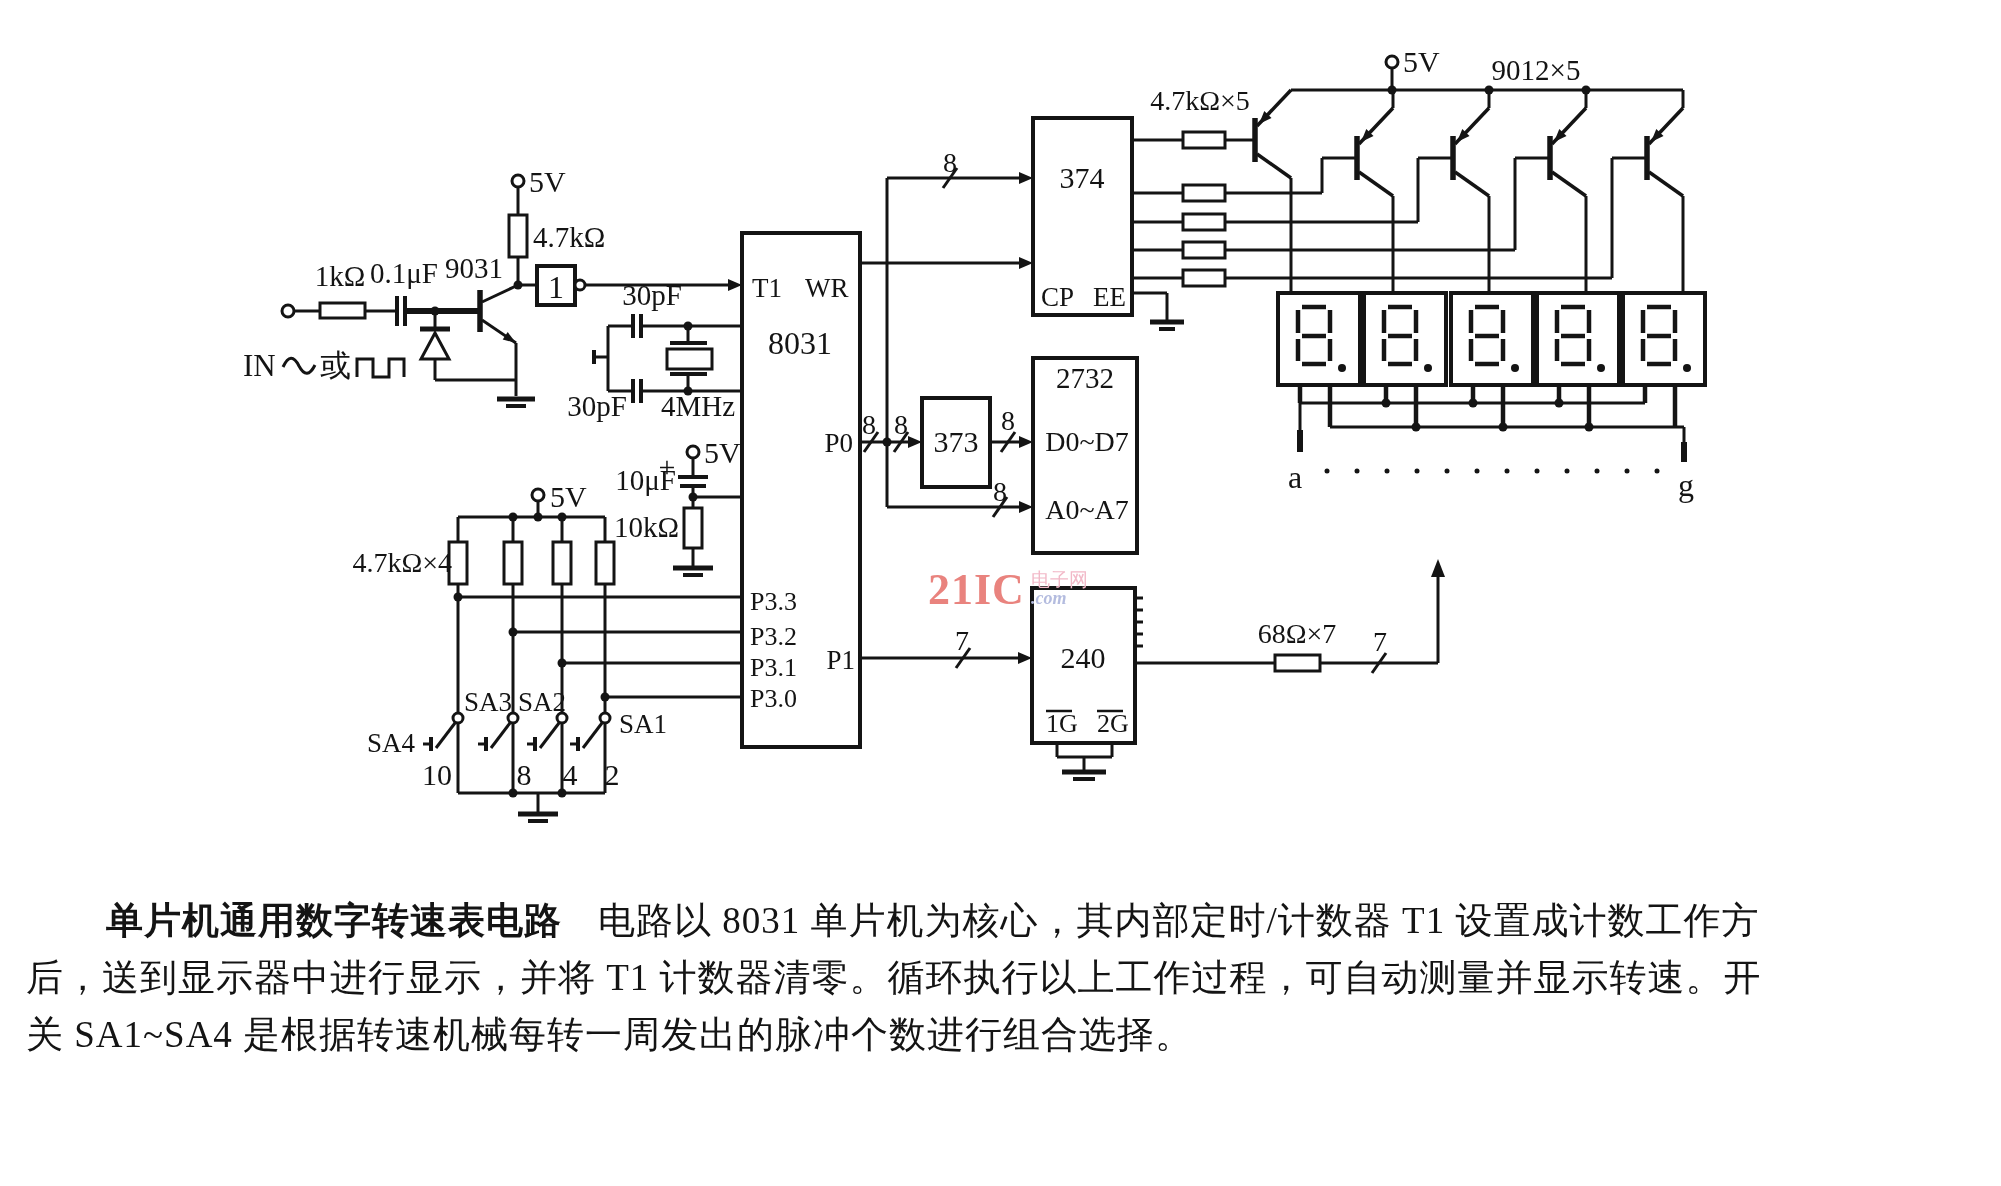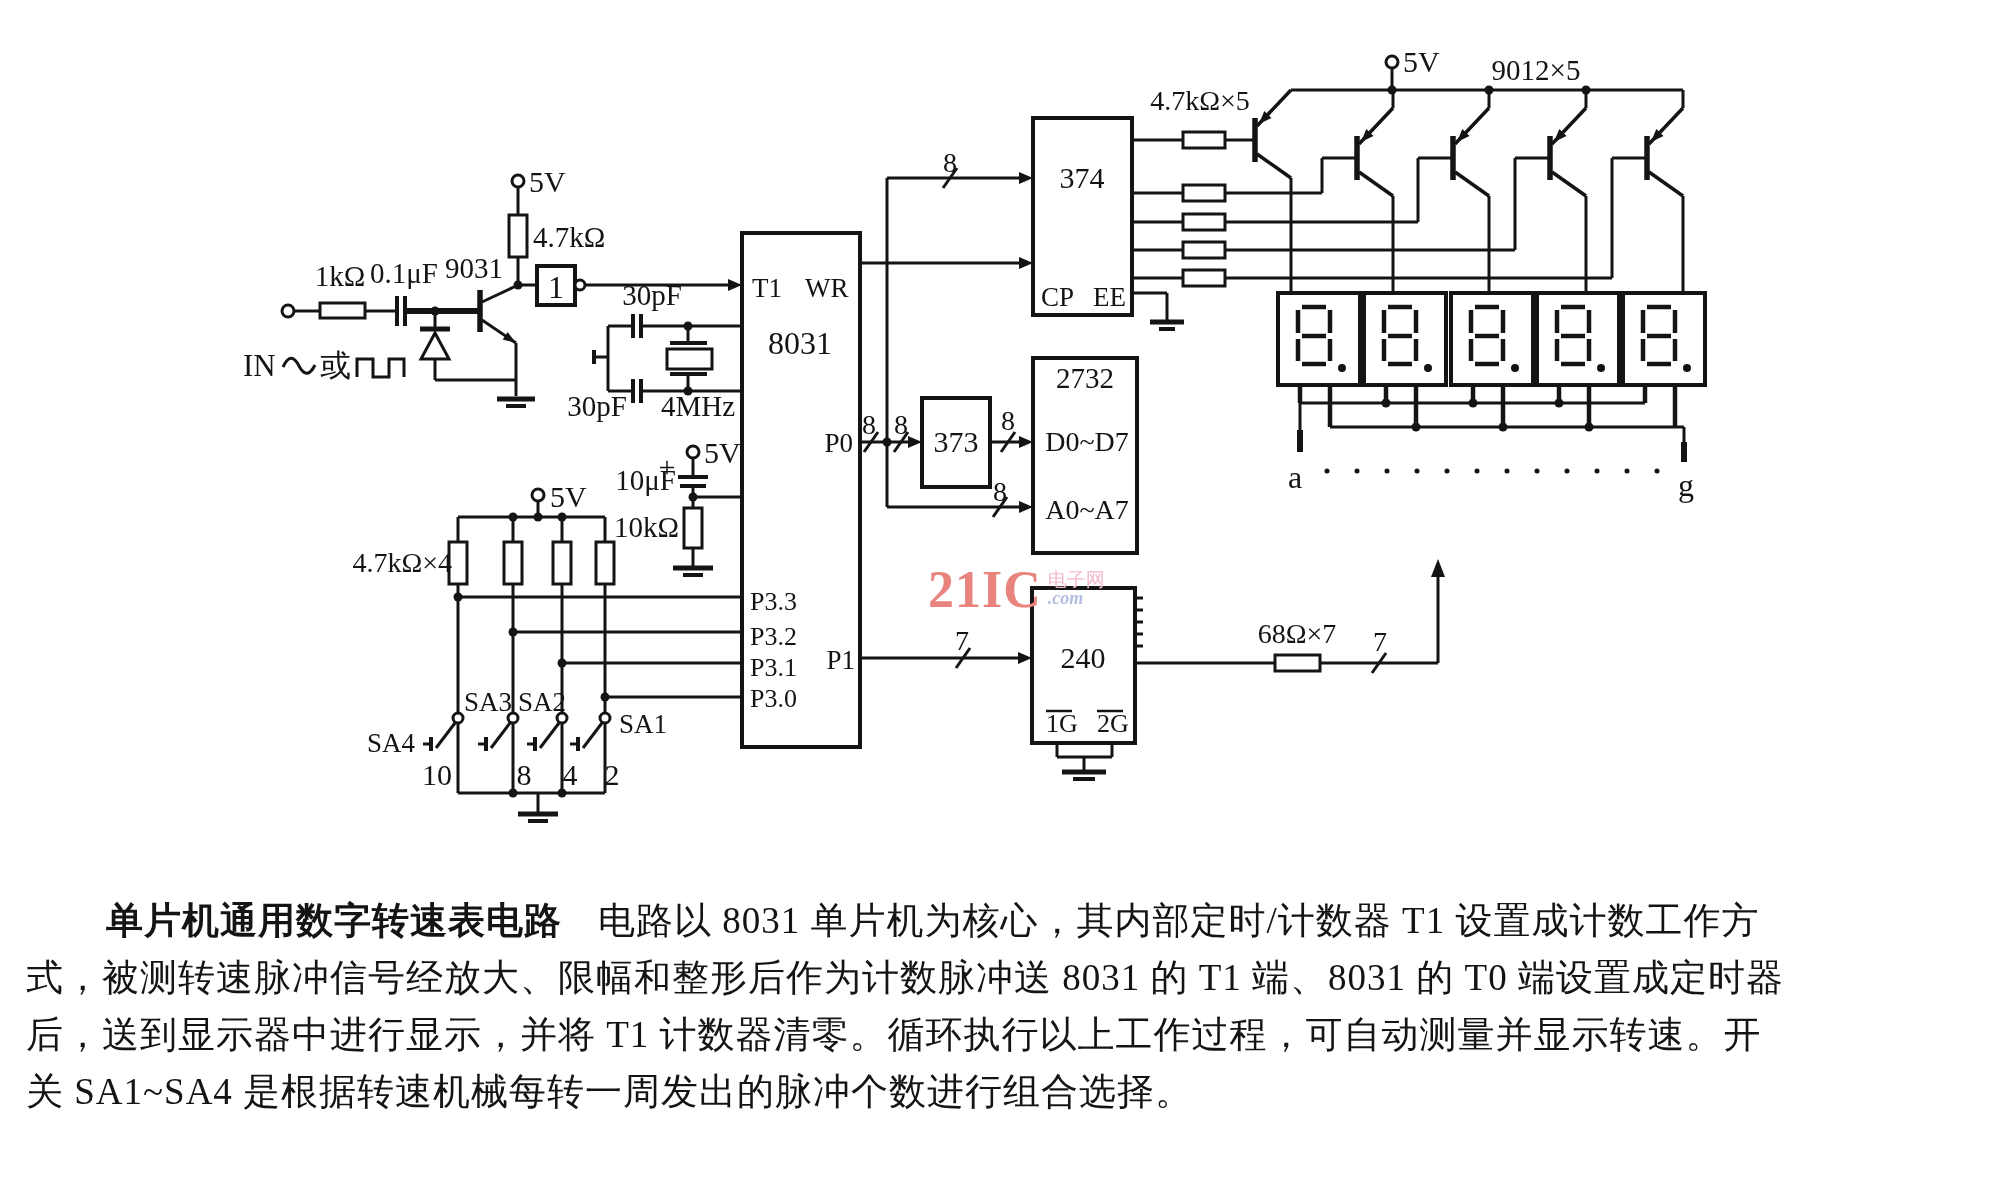--- a/index.html
+++ b/index.html
@@ -1,21 +1,21 @@
 <!DOCTYPE html>
 <html><head>
 <meta charset="utf-8">
 <style>
   html,body{margin:0;padding:0;background:#fff;}
   .page{position:relative;width:2001px;height:1186px;background:#fff;overflow:hidden;
         font-family:"Liberation Serif","DejaVu Serif",serif;color:#141414;}
   svg text{font-family:"Liberation Serif","DejaVu Serif",serif;fill:#141414;}
   .watermark{position:absolute;left:928px;top:570px;display:flex;align-items:flex-start;gap:6px;
              user-select:none;pointer-events:none;}
-  .wm-brand{font-size:52px;font-weight:bold;color:#e9837e;letter-spacing:1px;line-height:40px;}
+  .wm-brand{font-size:44px;font-weight:bold;color:#e9837e;letter-spacing:1px;line-height:40px;}
   .wm-right{display:flex;flex-direction:column;line-height:19px;}
   .wm-site{font-size:19px;color:#f2b9c8;font-weight:normal;}
   .wm-com{font-size:18px;color:#b4bcdf;font-style:italic;font-weight:bold;}
   .caption{position:absolute;left:26px;top:860px;width:1962px;font-size:37px;line-height:57px;
            letter-spacing:1px;margin-top:32px;}
   .caption p{margin:0;}
   .cap-first{padding-left:80px;}
   .cap-first b{font-weight:bold;}
   .cap-gap{display:inline-block;width:36px;}
 </style>
@@ -421,18 +421,17 @@
   <span class="wm-brand">21IC</span>
   <span class="wm-right">
     <span class="wm-site">电子网</span>
     <span class="wm-com">.com</span>
   </span>
 </div>
 
 
 <div class="caption">
   <p class="cap-first"><b>单片机通用数字转速表电路</b><span class="cap-gap"></span><span>电路以 8031 单片机为核心，其内部定时/计数器 T1 设置成计数工作方</span></p>
-  <p>式，被测转速脉冲信号经放大、限幅和整形后作为计数脉冲送 8031 的 T1 端、8031 的 T0 端设置成定时器</p>
   <p>后，送到显示器中进行显示，并将 T1 计数器清零。循环执行以上工作过程，可自动测量并显示转速。开</p>
   <p>关 SA1~SA4 是根据转速机械每转一周发出的脉冲个数进行组合选择。</p>
 </div>
 
 </div>
 
 </body></html>

